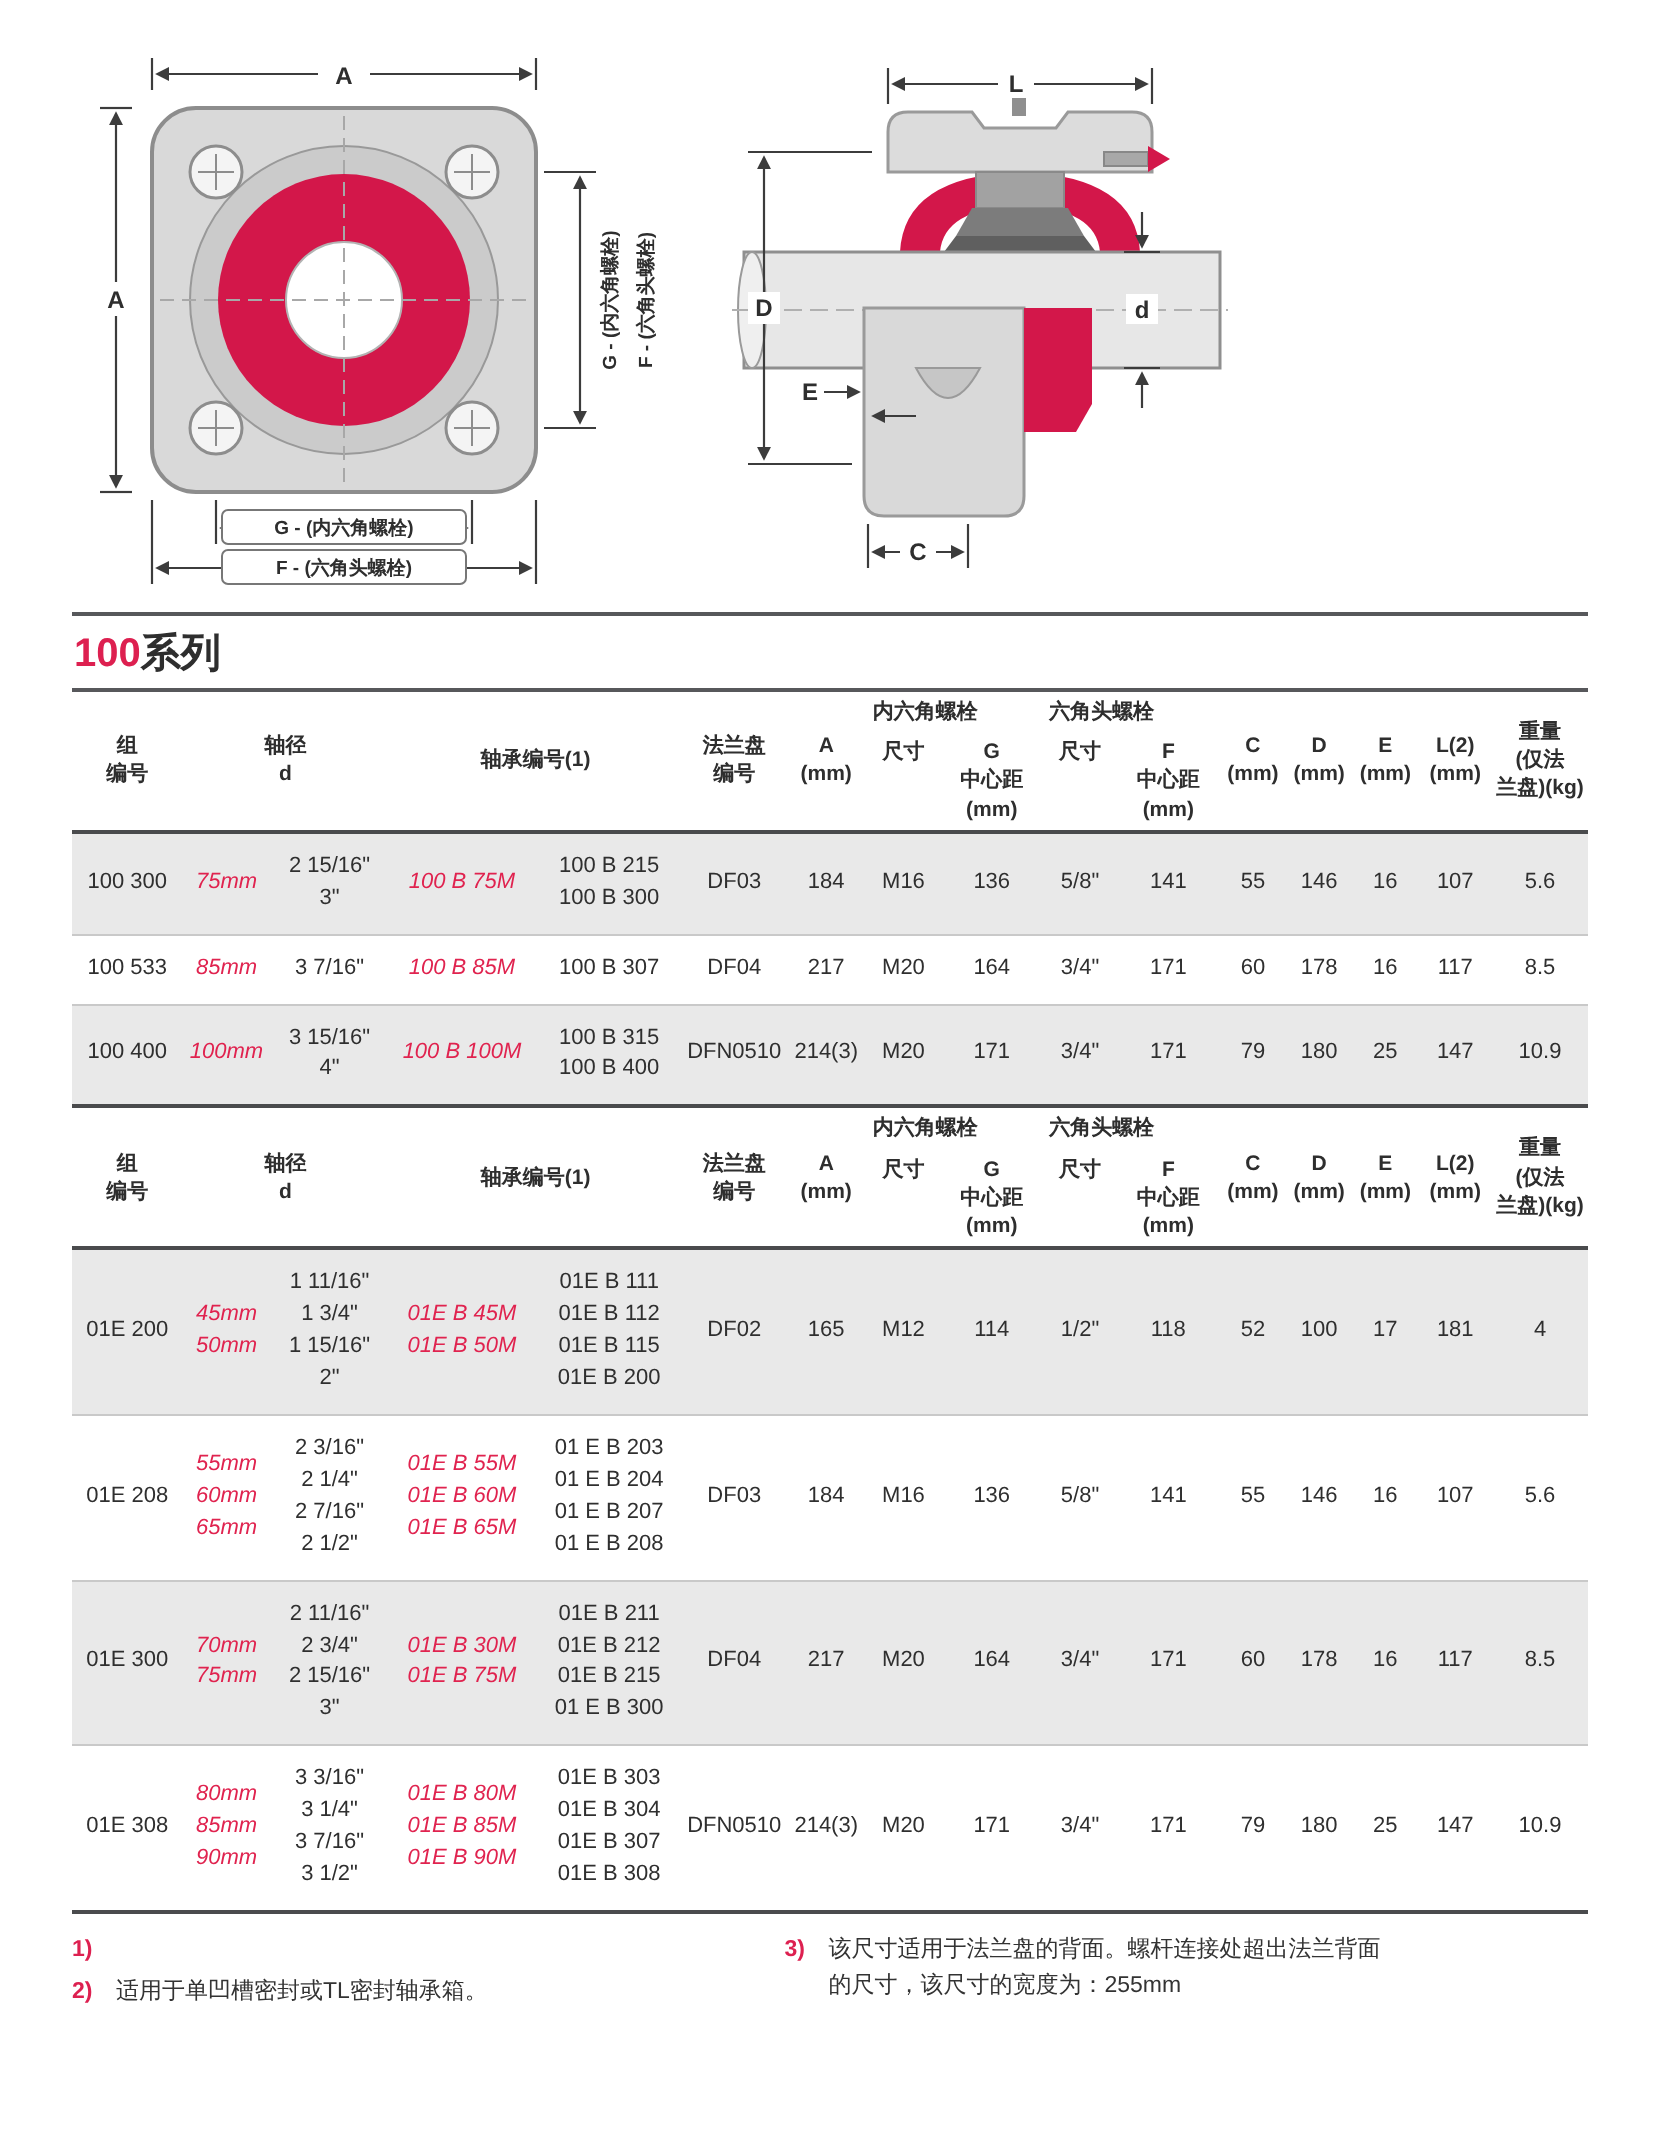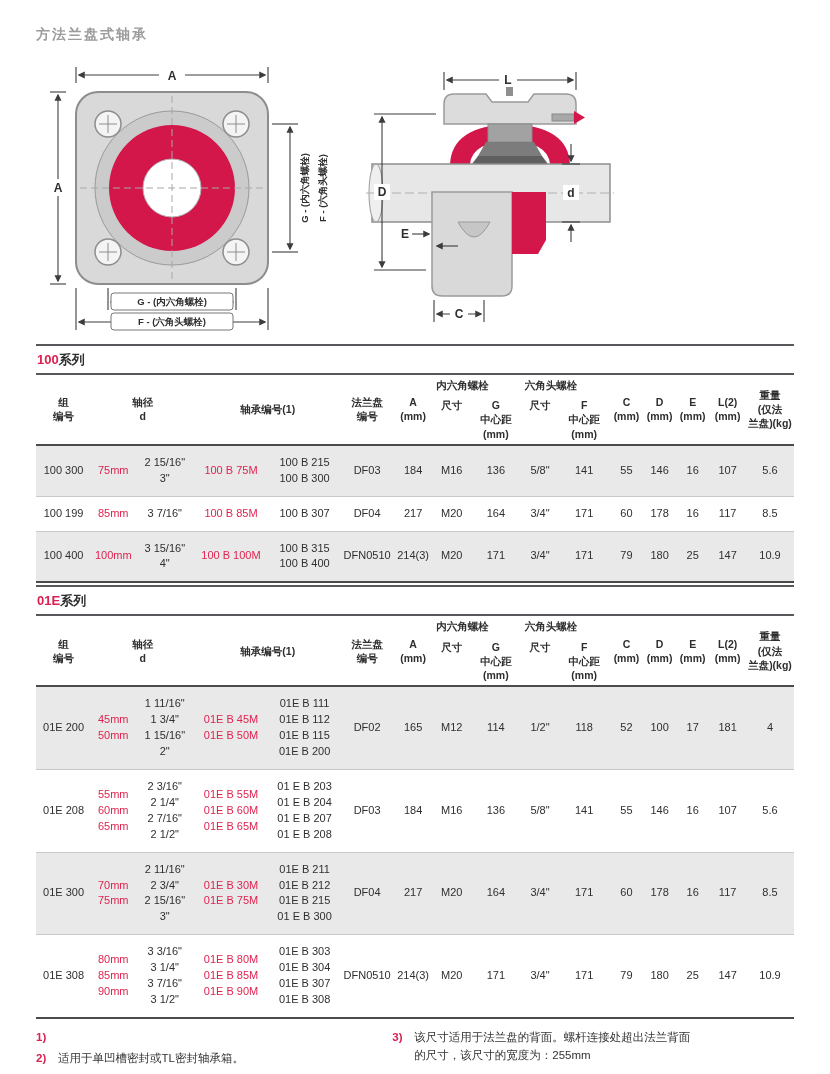--- a/index.html
+++ b/index.html
@@ -18,55 +18,54 @@
   text.dimt {
     font-family: "Liberation Sans", sans-serif; font-size: 12px; font-weight: bold;
     fill: #2e2e2e; text-anchor: middle;
   }
   text.dims {
     font-family: "Liberation Sans", sans-serif; font-size: 9.5px; font-weight: bold;
     fill: #2e2e2e; text-anchor: middle;
   }
   .sec-head {
     border-top: 2px solid #57585b; border-bottom: 2px solid #57585b;
-    padding: 5px 1px 4px 1px; font-size: 13px; font-weight: bold;
+    padding: 5px 1px 4px 1px; font-size: 20px; font-weight: bold;
     margin-top: 2px; color: #2e2e2e;
   }
   .sec-head .accent { color: #dd2050; }
   table.tbl { width: 100%; border-collapse: collapse; table-layout: fixed; }
   .tbl th {
     font-size: 10.5px; font-weight: bold; text-align: center;
     vertical-align: middle; padding: 3px 1px; line-height: 1.35;
     white-space: pre-line; color: #2e2e2e;
   }
   .tbl thead tr.sub th { vertical-align: top; }
   .tbl th.grp { text-align: left; vertical-align: bottom; padding-left: 3px; }
   .tbl td {
     font-size: 11px; text-align: center; vertical-align: middle;
     padding: 9px 1px; line-height: 1.45; white-space: pre-line;
   }
   .tbl tbody tr.shaded { background: #e9e9e9; }
-  .tbl td.red { color: #e0234f; }
+  .tbl td.red { color: #e0234f; font-style: italic; }
   .tbl tbody tr:first-child td { border-top: 2px solid #4a4b4d; }
   .tbl tbody td { border-bottom: 1px solid #c9c9c9; }
   .tbl tbody tr:last-child td { border-bottom: 2px solid #4a4b4d; }
   .footnotes { display: flex; margin-top: 10px; font-size: 11.5px; }
   .fn-col { display: flex; flex-direction: column; gap: 3px; }
   .fn-col.left { width: 47%; }
   .fn-col.right { width: 53%; }
   .fn { display: flex; line-height: 1.55; }
   .fn-num { color: #dd2050; font-weight: bold; width: 22px; flex: none; }
   .fn-text { white-space: pre-line; color: #333; }
 </style>
 </head>
 <body>
 
 <div class="page">
 
-  <div class="page-title">方法兰盘式轴承</div>
 
   <div class="diagrams">
 
     <svg width="308" height="270" viewBox="0 0 308 270">
       <defs>
         <marker id="m1" viewBox="0 0 10 10" refX="8" refY="5" markerWidth="6.5" markerHeight="6.5" orient="auto-start-reverse">
           <path d="M0,0 L10,5 L0,10 z" fill="#3c3c3c"></path>
         </marker>
       </defs>
       <g stroke="#3c3c3c" stroke-width="1.1" fill="none">
@@ -243,21 +242,21 @@
             <td>136</td>
             <td>5/8"</td>
             <td>141</td>
             <td>55</td>
             <td>146</td>
             <td>16</td>
             <td>107</td>
             <td>5.6</td>
           </tr>
           <tr>
-            <td>100 199</td>
+            <td>100 533</td>
             <td class="red">85mm</td>
             <td>3 7/16"</td>
             <td class="red">100 B 85M</td>
             <td>100 B 307</td>
             <td>DF04</td>
             <td>217</td>
             <td>M20</td>
             <td>164</td>
             <td>3/4"</td>
             <td>171</td>
@@ -285,21 +284,20 @@
             <td>180</td>
             <td>25</td>
             <td>147</td>
             <td>10.9</td>
           </tr>
         </tbody>
     </table>
   </section>
 
   <section>
-    <div class="sec-head"><span class="accent">01E</span><span>系列</span></div>
     <table class="tbl">
       <colgroup>
         <col style="width:7.5%">
           <col style="width:6%">
           <col style="width:8%">
           <col style="width:10%">
           <col style="width:10%">
           <col style="width:7%">
           <col style="width:5.5%">
           <col style="width:5%">

